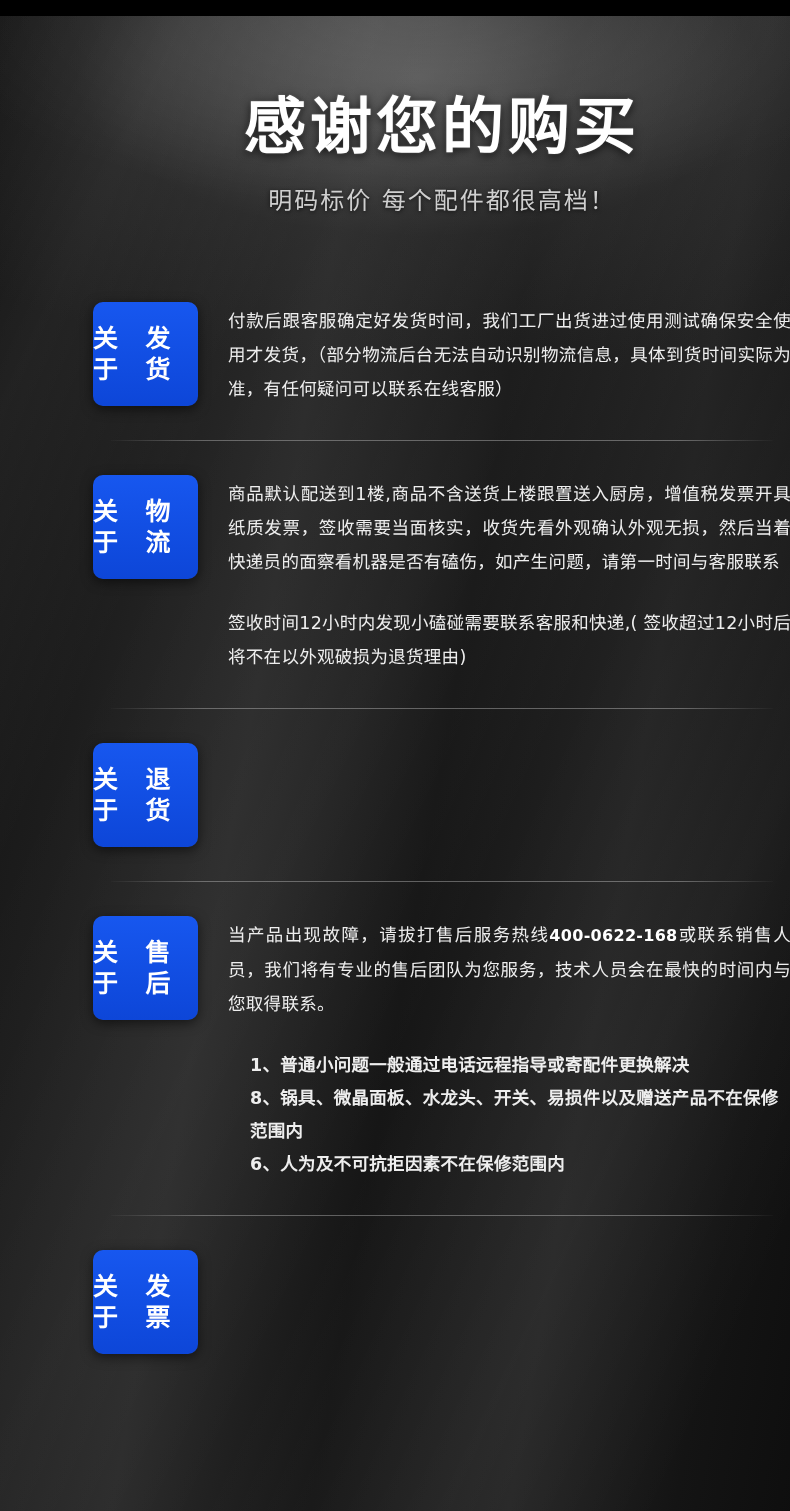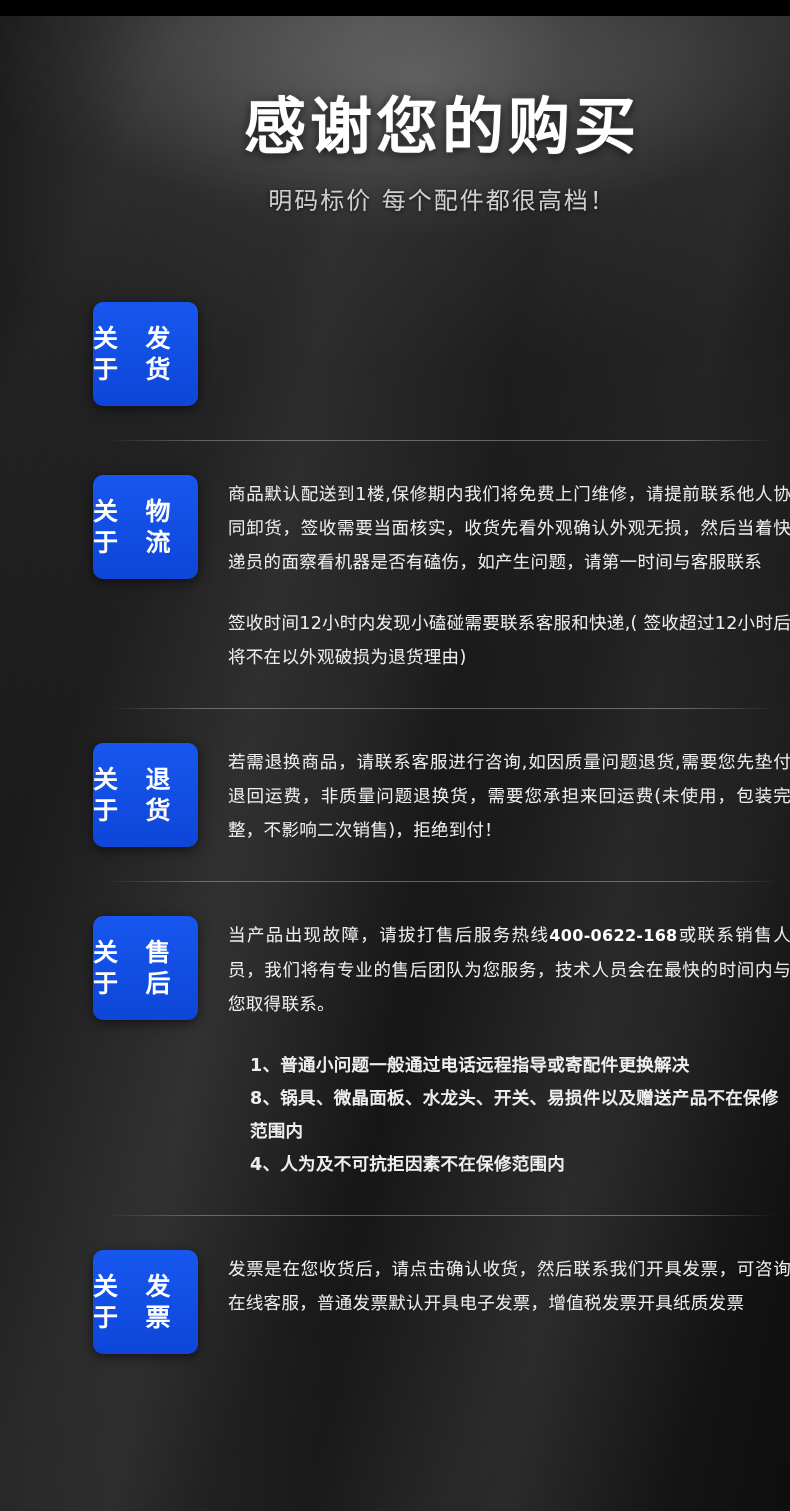--- a/index.html
+++ b/index.html
@@ -148,71 +148,68 @@
       <div class="sub-title">明码标价 每个配件都很高档！</div>
     </div>
 
     <div class="sections">
 
       <div class="section">
         <div class="badge">
           <span class="l1">关于</span>
           <span class="l2">发货</span>
         </div>
+        <div class="body">
+          <p class="para">付款后跟客服确定好发货时间，我们工厂出货进过使用测试确保安全使用才发货，（部分物流后台无法自动识别物流信息，具体到货时间实际为准，有任何疑问可以联系在线客服）</p>
+        </div>
       </div>
 
       <div class="divider"></div>
 
       <div class="section">
         <div class="badge">
           <span class="l1">关于</span>
           <span class="l2">物流</span>
         </div>
         <div class="body">
-          <p class="para">商品默认配送到1楼,保修期内我们将免费上门维修，请提前联系他人协同卸货，签收需要当面核实，收货先看外观确认外观无损，然后当着快递员的面察看机器是否有磕伤，如产生问题，请第一时间与客服联系</p>
+          <p class="para">商品默认配送到1楼,商品不含送货上楼跟置送入厨房，增值税发票开具纸质发票，签收需要当面核实，收货先看外观确认外观无损，然后当着快递员的面察看机器是否有磕伤，如产生问题，请第一时间与客服联系</p>
           <p class="para">签收时间12小时内发现小磕碰需要联系客服和快递,( 签收超过12小时后将不在以外观破损为退货理由)</p>
         </div>
       </div>
 
       <div class="divider"></div>
 
       <div class="section">
         <div class="badge">
           <span class="l1">关于</span>
           <span class="l2">退货</span>
-        </div>
-        <div class="body">
-          <p class="para">若需退换商品，请联系客服进行咨询,如因质量问题退货,需要您先垫付退回运费，非质量问题退换货，需要您承担来回运费(未使用，包装完整，不影响二次销售)，拒绝到付！</p>
         </div>
       </div>
 
       <div class="divider"></div>
 
       <div class="section">
         <div class="badge">
           <span class="l1">关于</span>
           <span class="l2">售后</span>
         </div>
         <div class="body">
           <p class="para"><span>当产品出现故障，请拔打售后服务热线<span class="hotline">400-0622-168</span>或联系销售人员，我们将有专业的售后团队为您服务，技术人员会在最快的时间内与您取得联系。</span></p>
           <ul class="list">
             <li>1、普通小问题一般通过电话远程指导或寄配件更换解决</li>
             <li>8、锅具、微晶面板、水龙头、开关、易损件以及赠送产品不在保修范围内</li>
-            <li>4、人为及不可抗拒因素不在保修范围内</li>
+            <li>6、人为及不可抗拒因素不在保修范围内</li>
           </ul>
         </div>
       </div>
 
       <div class="divider"></div>
 
       <div class="section sec-gap-top">
         <div class="badge">
           <span class="l1">关于</span>
           <span class="l2">发票</span>
-        </div>
-        <div class="body">
-          <p class="para">发票是在您收货后，请点击确认收货，然后联系我们开具发票，可咨询在线客服，普通发票默认开具电子发票，增值税发票开具纸质发票</p>
         </div>
       </div>
 
     </div>
   </div>
 </div>
 
 </body></html>

